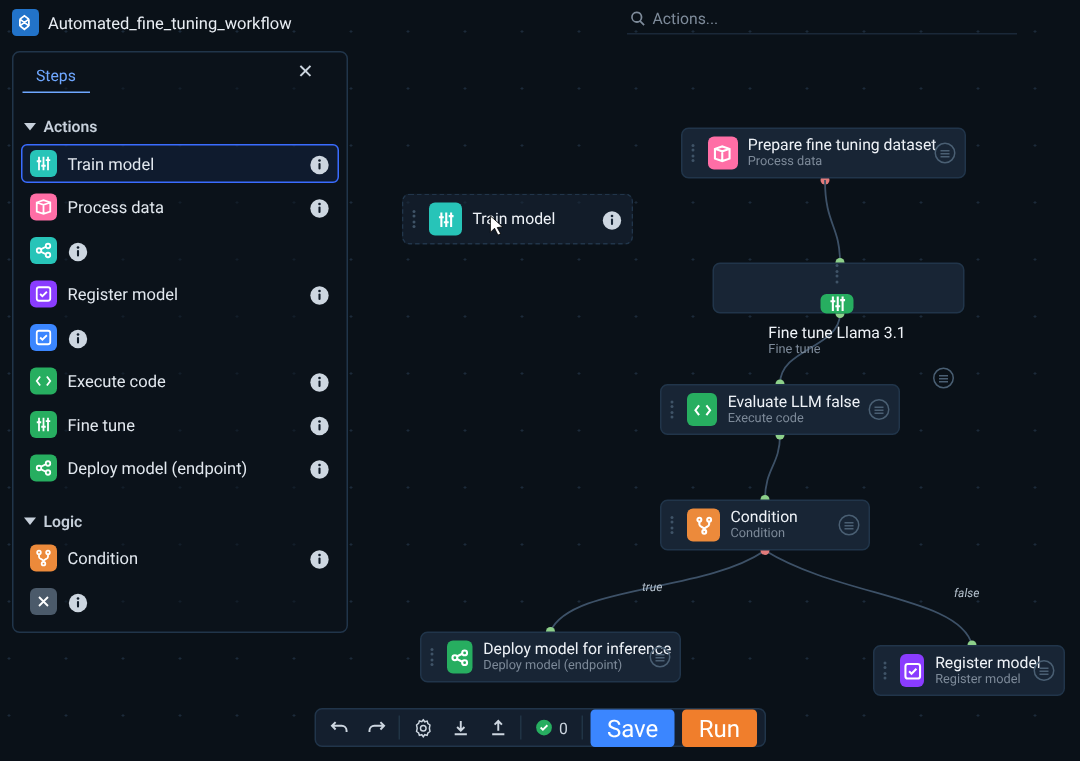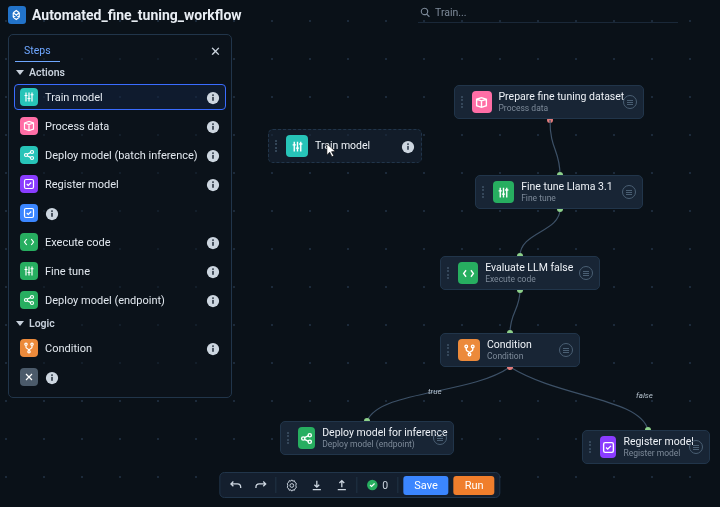--- a/index.html
+++ b/index.html
@@ -24,32 +24,32 @@
   *{box-sizing:border-box;font-family:-apple-system,BlinkMacSystemFont,"Segoe UI",Roboto,Helvetica,Arial,sans-serif}
   body{margin:0;width:720px;height:507px;background:var(--bg);color:var(--text);overflow:hidden;position:relative}
 
   
   .canvas-dots{position:absolute;inset:0;background-image:radial-gradient(#1c2a3a .8px,transparent .8px);background-size:38px 38px;background-position:25px 40px}
 
   
   .header{position:relative;height:30px;display:flex;align-items:center;padding:0 8px;z-index:5}
   .app-ico{width:18px;height:18px;border-radius:3px;background:#2273c9;display:flex;align-items:center;justify-content:center;margin-right:6px}
   .app-ico svg{width:12px;height:12px;stroke:#fff;fill:none;stroke-width:1.6}
-  .title{font-size:14px;font-weight:700;color:#e8edf3}
+  .title{font-size:11px;font-weight:400;color:#e8edf3}
   .search{position:absolute;left:420px;top:6px;display:flex;align-items:center;gap:4px;color:var(--muted);font-size:10.5px}
   .search svg{width:11px;height:11px;fill:var(--muted)}
   .search .line{width:260px;height:1px;background:#1a2838;position:absolute;top:16px;left:-2px}
 
   
   .panel{position:absolute;left:8px;top:34px;width:224px;background:rgba(12,20,30,.55);border:1px solid var(--border);border-radius:5px;z-index:6;padding:3px 5px 7px 5px}
-  .tabrow{display:flex;align-items:center;justify-content:space-between;margin:2px 1px 3px 1px}
+  .tabrow{display:flex;align-items:flex-start;justify-content:space-between;margin:2px 13px 3px 1px}
   .tab{font-size:10.5px;color:#6fa7ff;padding:4px 9px;border-bottom:1.5px solid #6fa7ff}
   .close{color:#ccd5df;font-size:13px;cursor:pointer;padding:0 4px}
 
-  .group{margin-top:4px}
+  .group{margin-top:16px}
   .group-h{display:flex;align-items:center;gap:5px;font-size:10.5px;color:#c7d0db;font-weight:600;margin:2px 0 5px 2px}
   .chev{display:inline-block;width:0;height:0;border-left:4px solid transparent;border-right:4px solid transparent;border-top:5px solid #c7d0db}
 
   .item{display:flex;align-items:center;height:26px;border-radius:4px;padding:0 5px;gap:7px;cursor:pointer;border:1px solid transparent}
   .item + .item{margin-top:3px}
   .item.sel{border-color:#3a6cff;background:rgba(40,80,160,.15)}
   .ico{width:18px;height:18px;border-radius:4px;display:flex;align-items:center;justify-content:center}
   .ico svg{width:12px;height:12px;stroke:#fff;fill:none;stroke-width:1.6}
   .item .lbl{font-size:11px;color:#e2e8ef;flex:1}
   .info{width:14px;height:14px}
@@ -82,41 +82,41 @@
 
   
   .bbar{position:absolute;left:50%;transform:translateX(-50%);bottom:9px;display:flex;align-items:center;background:var(--panel2);border:1px solid var(--border);border-radius:5px;height:26px;padding:0 5px;gap:5px;z-index:8}
   .bic{width:20px;height:20px;display:flex;align-items:center;justify-content:center;cursor:pointer}
   .bic svg{width:13px;height:13px;fill:#cdd6e0}
   .bic.stroke svg{fill:none;stroke:#cdd6e0;stroke-width:1.6}
   .vline{width:1px;height:16px;background:#213446}
   .cnt{display:flex;align-items:center;gap:4px;font-size:10.5px;color:#cdd6e0;padding:0 4px}
   .ok{width:12px;height:12px}
   .ok svg{fill:var(--green)}
-  .btn{font-size:11px;padding:3px 11px;border-radius:3px;cursor:pointer;border:none;color:#fff}
+  .btn{font-size:16px;padding:3px 11px;border-radius:3px;cursor:pointer;border:none;color:#fff}
   .btn.save{background:var(--save)}
   .btn.run{background:var(--run)}
 </style>
 </head>
 <body>
 
 <div class="canvas-dots"></div>
 
 <div class="header">
   <div class="app-ico">
     <svg viewBox="0 0 16 16">
         <path d="M3 5l4-3 4 3M3 11l4 3 4-3M3 5v6M11 5v6M3 5l8 6M11 5l-8 6"></path>
       </svg>
   </div>
   <div class="title">Automated_fine_tuning_workflow</div>
   <div class="search">
     <svg viewBox="0 0 16 16">
         <path d="M6.5 1a5.5 5.5 0 014.2 9l3.6 3.6-1.2 1.2-3.6-3.6A5.5 5.5 0 116.5 1zm0 1.7a3.8 3.8 0 100 7.6 3.8 3.8 0 000-7.6z"></path>
       </svg>
-    <span>Train...</span>
+    <span>Actions...</span>
     <div class="line"></div>
   </div>
 </div>
 
 <div class="panel">
   <div class="tabrow">
     <div class="tab">Steps</div>
     <div class="close">✕</div>
   </div>
 
@@ -154,21 +154,20 @@
         </div>
         <div class="item">
           <div class="ico" style="background:#27c4b8">
             <svg viewBox="0 0 16 16">
               <circle cx="4" cy="8" r="2"></circle>
               <circle cx="12" cy="4" r="2"></circle>
               <circle cx="12" cy="12" r="2"></circle>
               <path d="M5.5 7l5-2.5M5.5 9l5 2.5"></path>
             </svg>
           </div>
-      <div class="lbl">Deploy model (batch inference)</div>
       <span class="info"><svg viewBox="0 0 16 16">
               <circle cx="8" cy="8" r="7"></circle>
               <rect x="7.2" y="6.5" width="1.6" height="5" rx=".8" fill="#101b28"></rect>
               <circle cx="8" cy="4.6" r="1" fill="#101b28"></circle>
             </svg></span>
         </div>
         <div class="item">
           <div class="ico" style="background:#8a3cff">
             <svg viewBox="0 0 16 16">
               <rect x="2" y="2" width="12" height="12" rx="2"></rect>
@@ -316,21 +315,21 @@
         </svg>
       </div>
     <div class="ntext">
         <div class="ntitle">Prepare fine tuning dataset</div>
       <div class="nsub">Process data</div>
       </div>
     <div class="nend">
         <div class="circ"></div>
       </div>
     </div>
-    <div class="node" style="left: 475px; top: 175px; width: 168px;">
+    <div class="node" style="left: 475px; top: 175px; width: 168px; flex-direction: column;">
       <div class="grip">
         <span></span>
         <span></span>
         <span></span>
         <span></span>
       </div>
     <div class="nico" style="background:#27ae60">
         <svg viewBox="0 0 16 16">
           <path d="M4 2v12M4 6h-2M4 6h2M8 2v12M8 10h-2M8 10h2M12 2v12M12 5h-2M12 5h2"></path>
         </svg>

